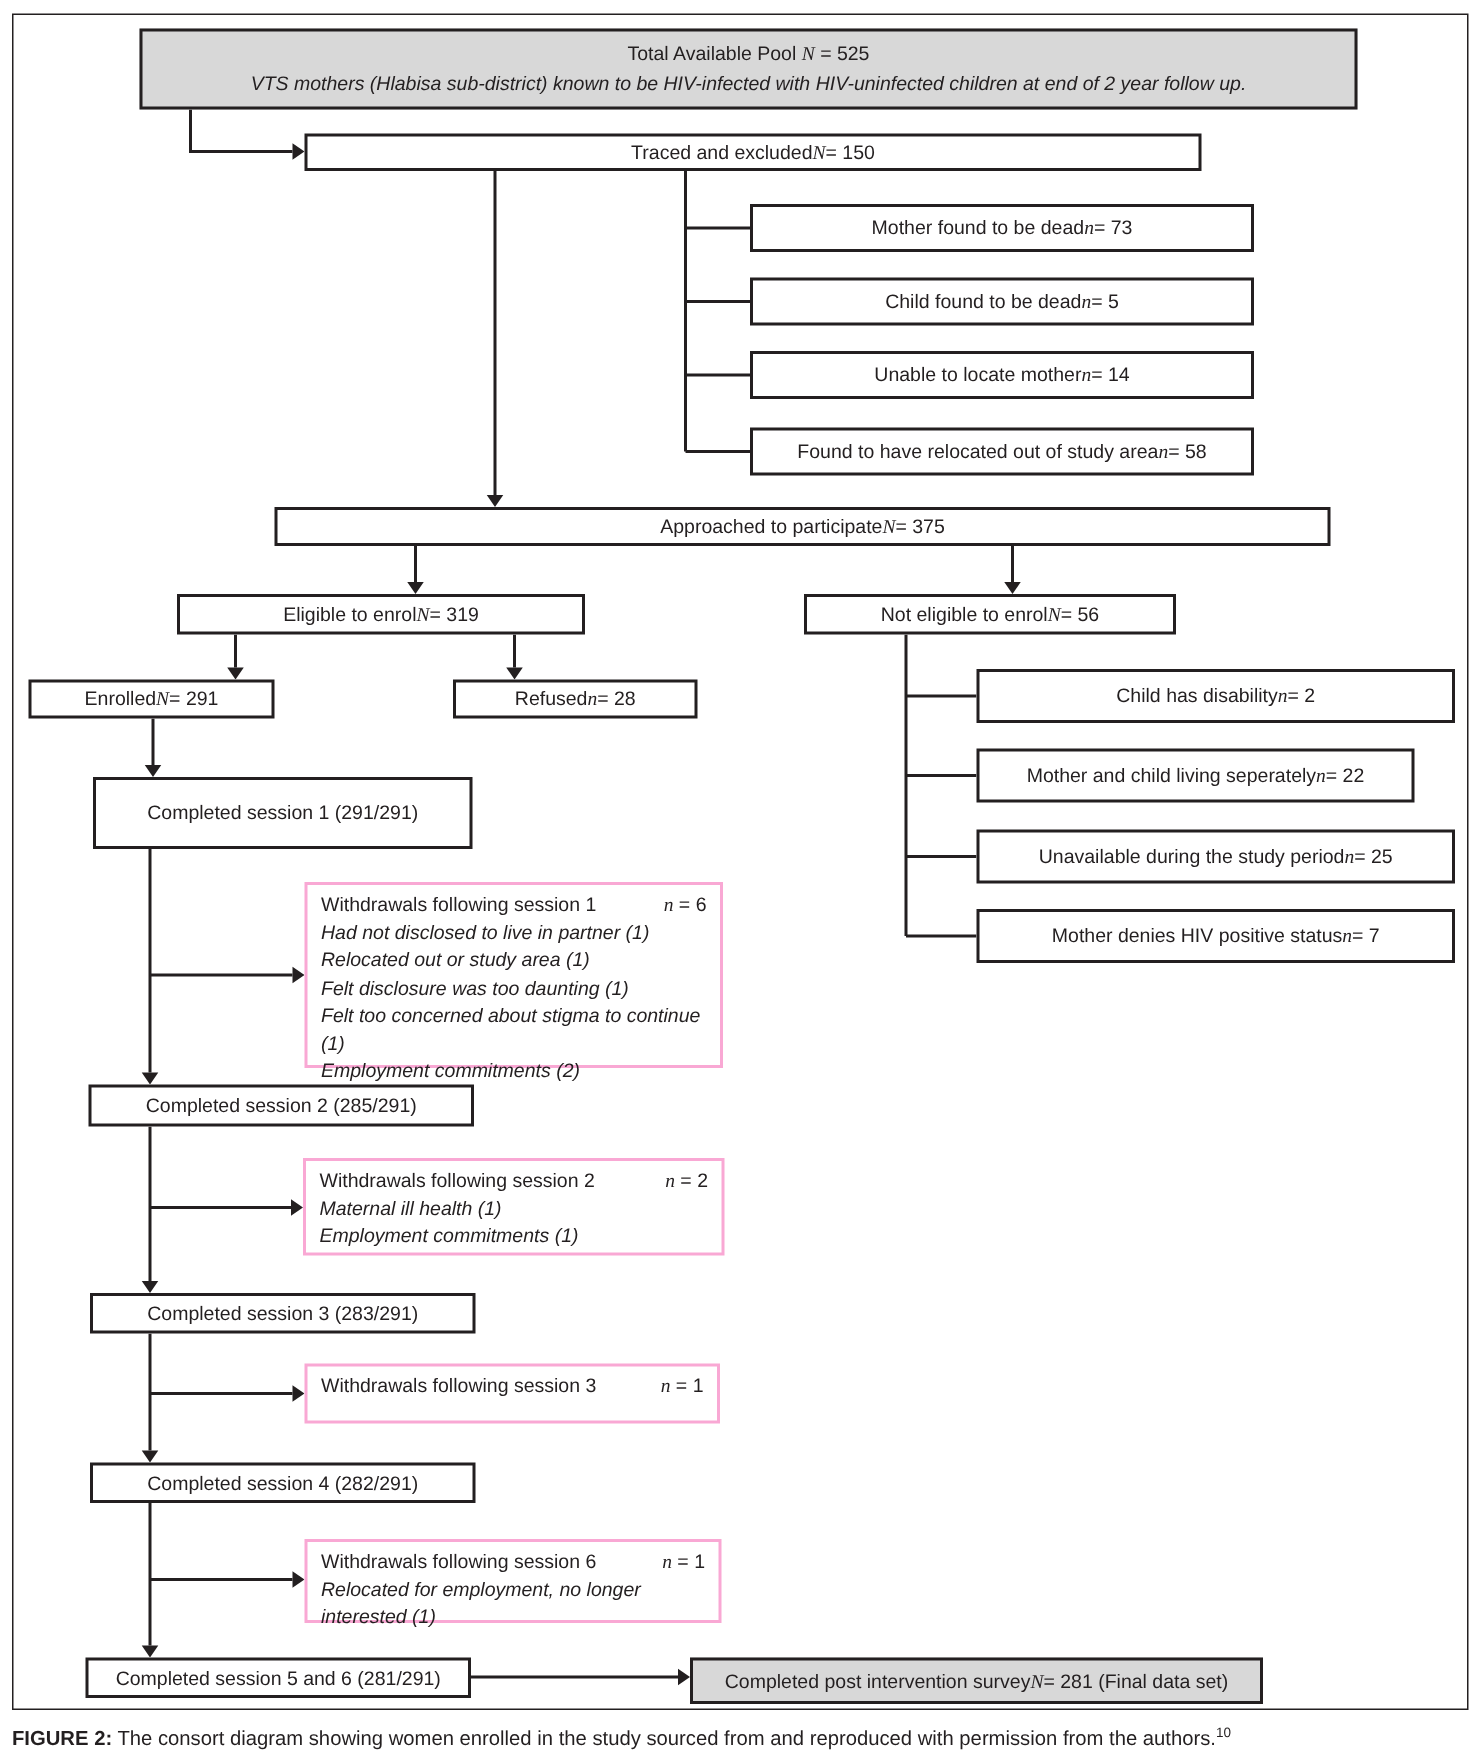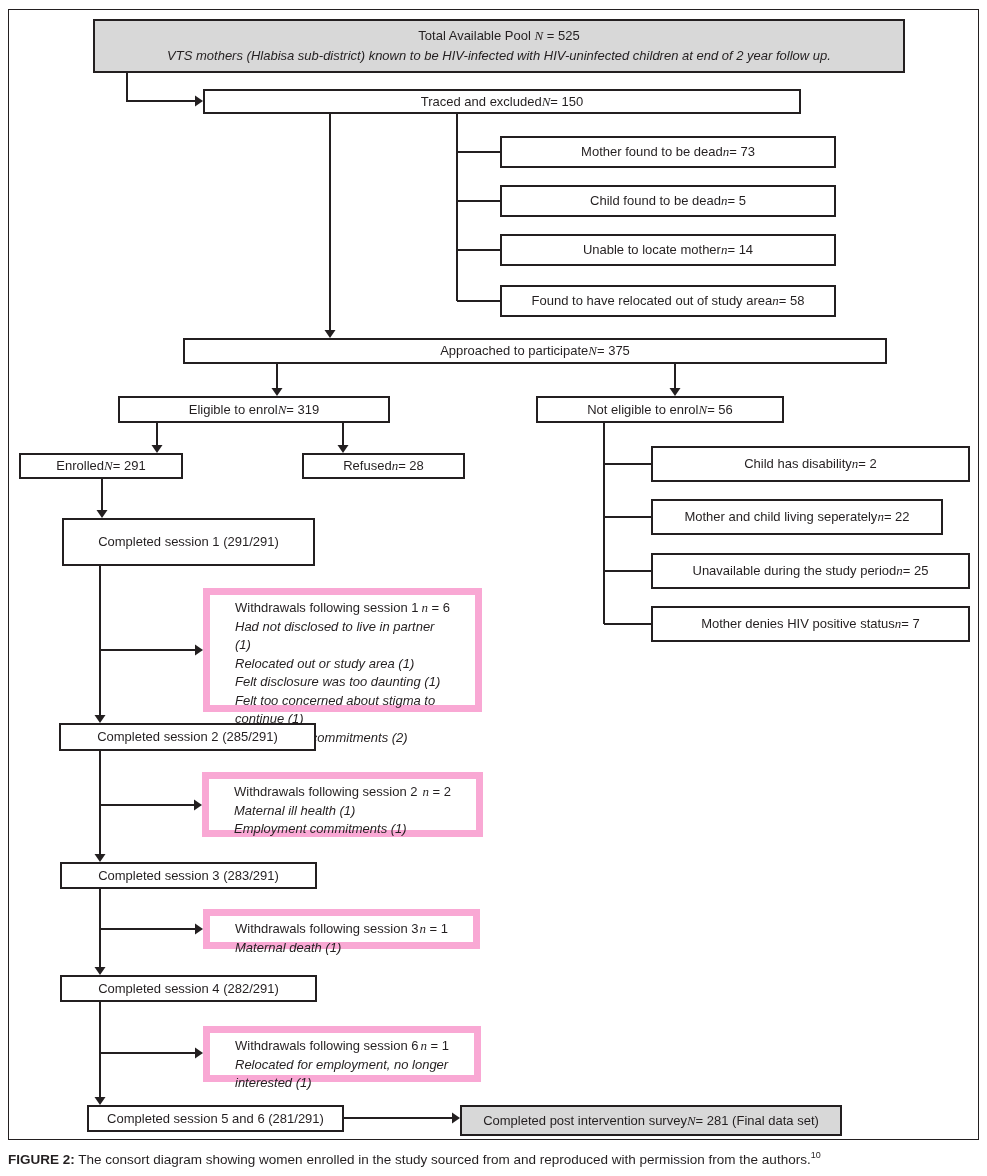--- a/index.html
+++ b/index.html
@@ -6,22 +6,22 @@
   .page{position:relative;width:987px;height:1176px;background:#ffffff;
         font-family:"Liberation Sans",sans-serif;color:#231f20;overflow:hidden;}
   .frame{position:absolute;left:8px;top:9px;width:971px;height:1131px;
          border:1.5px solid #231f20;box-sizing:border-box;}
   .bx{position:absolute;border:2px solid #231f20;background:#ffffff;box-sizing:border-box;
       display:flex;align-items:center;justify-content:center;text-align:center;
       font-size:13px;line-height:16px;color:#231f20;padding:1px 6px;}
   .gray{background:#d8d8d8;}
   .it{font-style:italic;}
   .pool{flex-direction:column;line-height:20px;padding:0 28px;}
-  .wd{position:absolute;border:7px solid #f9a8d4;background:#ffffff;box-sizing:border-box;
-      font-size:13px;line-height:18.5px;color:#231f20;padding:4px 25px;text-align:left;}
+  .wd{position:absolute;border:2px solid #f9a8d4;background:#ffffff;box-sizing:border-box;
+      font-size:13px;line-height:18.5px;color:#231f20;padding:4px 9px;text-align:left;}
   .wd .hdr{display:flex;justify-content:space-between;align-items:flex-start;}
   .wd .items div{font-style:italic;}
   .conn{position:absolute;left:0;top:0;pointer-events:none;}
   .conn path{stroke:#231f20;stroke-width:2;fill:none;}
   .conn polygon{fill:#231f20;stroke:none;}
   .mv{font-style:italic;font-family:"Liberation Serif",serif;}
   .caption{position:absolute;left:8px;top:1147px;width:975px;font-size:13.5px;
            line-height:17px;color:#231f20;}
   .caption b{font-weight:bold;}
   sup{font-size:9px;}
@@ -145,38 +145,35 @@
     </div>
   </div>
 
   <div class="bx" style="left:60px;top:862px;width:257px;height:27px;">Completed session 3 (283/291)</div>
 
   <div class="wd" style="left:203px;top:909px;width:277px;height:40px;">
     <div class="hdr">
       <span>Withdrawals following session 3</span>
       <span><i class="mv">n</i> = 1</span>
     </div>
-    <div class="items">
-      <div>Maternal death (1)</div>
-    </div>
   </div>
 
   <div class="bx" style="left:60px;top:975px;width:257px;height:27px;">Completed session 4 (282/291)</div>
 
   <div class="wd" style="left:203px;top:1026px;width:278px;height:56px;">
     <div class="hdr">
       <span>Withdrawals following session 6</span>
       <span><i class="mv">n</i> = 1</span>
     </div>
     <div class="items">
       <div>Relocated for employment, no longer interested (1)</div>
     </div>
   </div>
 
-  <div class="bx" style="left:57px;top:1105px;width:257px;height:27px;margin-left:30px;">Completed session 5 and 6 (281/291)</div>
+  <div class="bx" style="left:57px;top:1105px;width:257px;height:27px;">Completed session 5 and 6 (281/291)</div>
 
   <div class="bx gray" style="left:460px;top:1105px;width:382px;height:31px;">Completed post intervention survey <i class="mv">N</i> = 281 (Final data set)</div>
 
   <div class="caption">
     <b>FIGURE 2:</b><span> The consort diagram showing women enrolled in the study sourced from and reproduced with permission from the authors.</span><sup>10</sup>
   </div>
 
 </div>
 
 </body></html>

